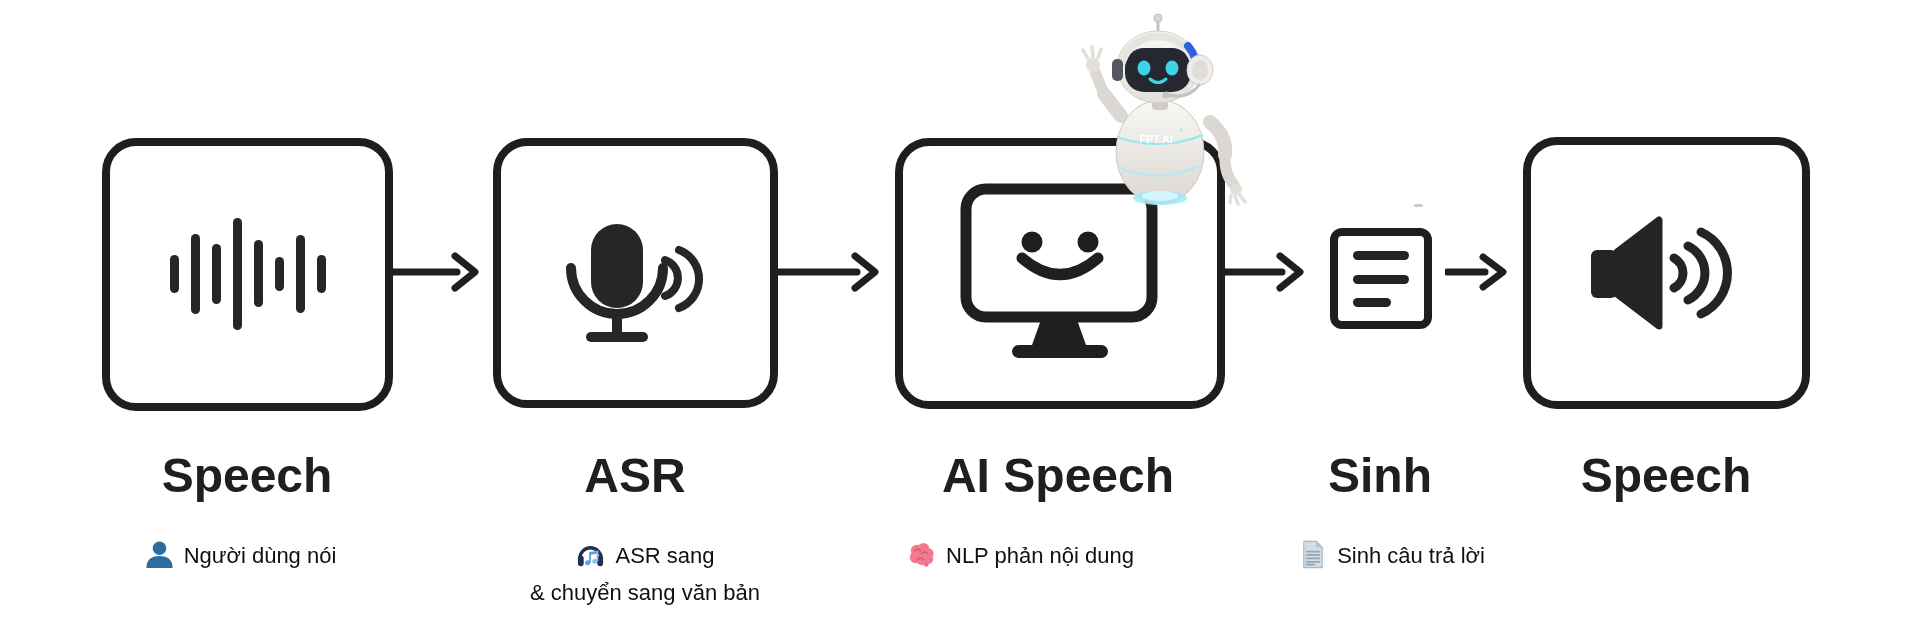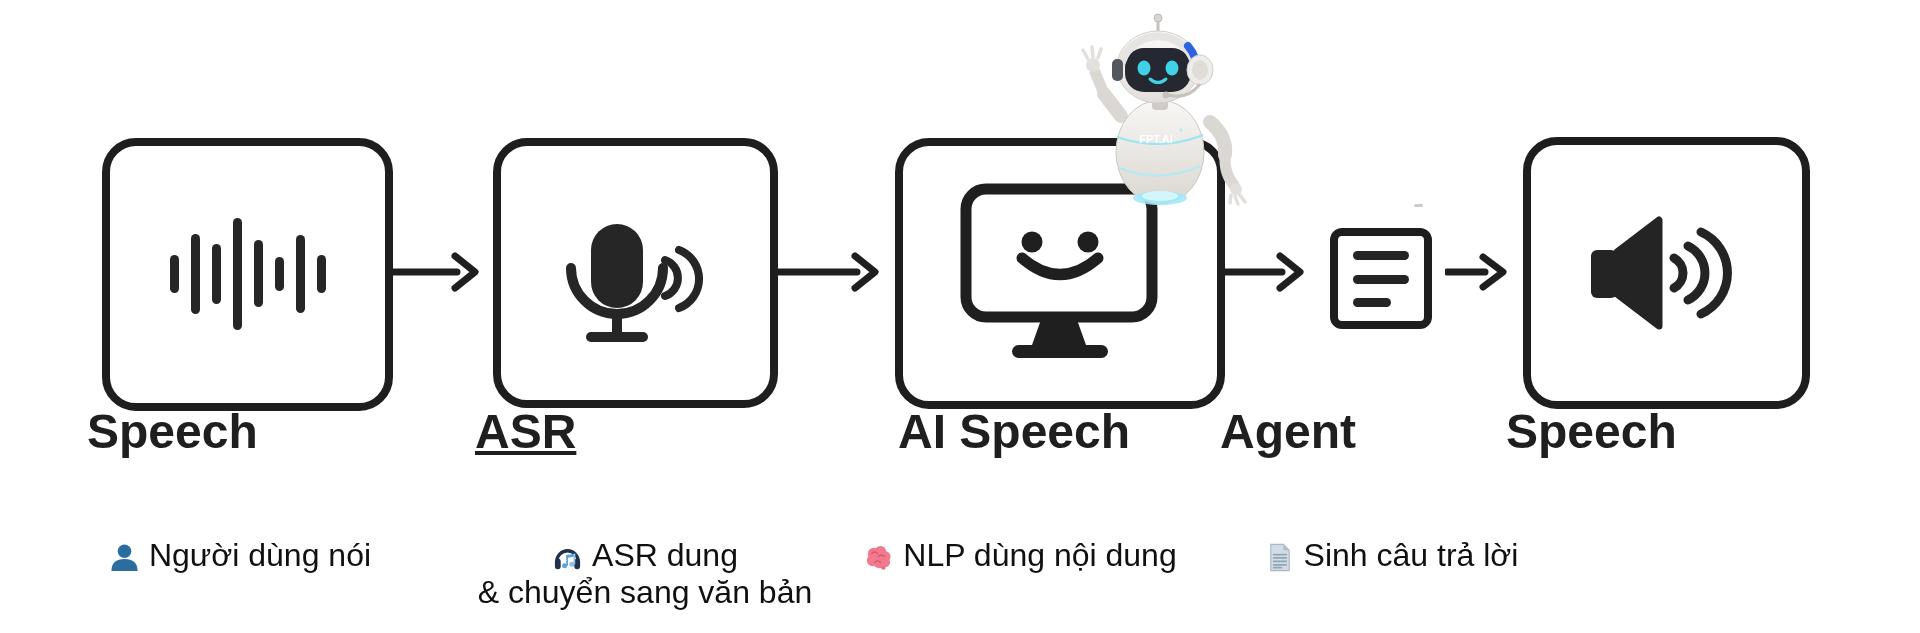--- a/index.html
+++ b/index.html
@@ -1,21 +1,21 @@
 <!DOCTYPE html>
 <html><head>
 <meta charset="utf-8">
 <style>
   html,body{margin:0;padding:0;background:#fff;}
   .canvas{position:relative;width:1920px;height:633px;background:#ffffff;overflow:hidden;
           font-family:"Liberation Sans",sans-serif;}
   .box{position:absolute;border:8px solid #1e1e1e;border-radius:34px;background:#fff;box-sizing:border-box;z-index:1;}
-  .stage-label{position:absolute;top:404px;width:320px;font-size:48px;font-weight:700;
+  .stage-label{position:absolute;top:448px;width:320px;text-align:center;font-size:48px;font-weight:700;
                color:#1f1f1f;letter-spacing:0;z-index:2;}
-  .caption{position:absolute;top:537px;text-align:center;font-size:32px;color:#101010;line-height:37px;z-index:2;}
+  .caption{position:absolute;top:537px;text-align:center;font-size:22px;color:#101010;line-height:37px;z-index:2;}
   .cap-icon{display:inline-block;vertical-align:-7px;margin-right:9px;}
   .arrow{position:absolute;top:250px;z-index:1;}
   .arrow path{stroke:#1f1f1f;stroke-width:7;fill:none;stroke-linecap:round;stroke-linejoin:round;}
   #text-icon{position:absolute;left:1330px;top:228px;width:102px;height:101px;border:8px solid #1e1e1e;
              border-radius:12px;box-sizing:border-box;background:#fff;}
   .tbar{position:absolute;left:15px;width:56px;height:9px;border-radius:4.5px;background:#242424;}
   #smudge{position:absolute;left:1414px;top:204px;width:9px;height:3px;border-radius:2px;background:#b9b9b9;opacity:.75;}
   svg{display:block;}
   .icon-svg{position:absolute;z-index:1;}
   #robot{position:absolute;left:1064px;top:12px;z-index:5;}
@@ -47,21 +47,21 @@
 
   <div class="box" style="left:493px;top:138px;width:285px;height:270px;"></div>
   <svg class="icon-svg" style="left:563px;top:216px" width="145" height="132" viewBox="0 0 145 132">
     <rect x="28" y="8" width="52" height="84" rx="26" fill="#262626"></rect>
     <path d="M8,52 A46,46 0 0 0 100,52" stroke="#262626" stroke-width="10" fill="none" stroke-linecap="round"></path>
     <line x1="54" y1="98" x2="54" y2="116" stroke="#262626" stroke-width="10" stroke-linecap="round"></line>
     <line x1="28" y1="121" x2="80" y2="121" stroke="#262626" stroke-width="10" stroke-linecap="round"></line>
     <path d="M102,44 A19,19 0 0 1 102,80" stroke="#262626" stroke-width="8" fill="none" stroke-linecap="round"></path>
     <path d="M116,34 A31,31 0 0 1 116,92" stroke="#262626" stroke-width="8" fill="none" stroke-linecap="round"></path>
   </svg>
-  <div class="stage-label" style="left:475px;text-decoration:underline;">ASR</div>
+  <div class="stage-label" style="left:475px;">ASR</div>
 
   <svg class="arrow" style="left:777px" width="104" height="44" viewBox="0 0 104 44">
     <path d="M0,22 H80"></path>
       <path d="M78,6 L98,22 L78,38"></path>
   </svg>
 
   <div class="box" style="left:895px;top:138px;width:330px;height:271px;"></div>
   <svg class="icon-svg" style="left:952px;top:178px" width="215" height="185" viewBox="0 0 215 185">
     <rect x="14" y="11" width="186" height="128" rx="20" stroke="#1f1f1f" stroke-width="11" fill="none"></rect>
     <circle cx="80" cy="64" r="10.5" fill="#1f1f1f"></circle>
@@ -127,21 +127,21 @@
     <path d="M2,22 H60"></path>
       <path d="M58,6 L78,22 L58,38"></path>
   </svg>
 
   <div id="smudge"></div>
   <div id="text-icon">
     <div class="tbar" style="top:15px;"></div>
     <div class="tbar" style="top:39px;"></div>
     <div class="tbar" style="top:62px;width:38px;"></div>
   </div>
-  <div class="stage-label" style="left:1220px;">Agent</div>
+  <div class="stage-label" style="left:1220px;">Sinh</div>
 
   <svg class="arrow" style="left:1445px" width="64" height="44" viewBox="0 0 64 44">
     <path d="M2,22 H40"></path>
       <path d="M38,7 L58,22 L38,37"></path>
   </svg>
 
   <div class="box" style="left:1523px;top:137px;width:287px;height:272px;"></div>
   <svg class="icon-svg" style="left:1577px;top:206px" width="165" height="134" viewBox="0 0 165 134">
     <rect x="14" y="44" width="26" height="48" rx="6" fill="#242424"></rect>
     <path d="M40,46 L82,14 L82,120 L40,88 Z" fill="#242424" stroke="#242424" stroke-width="7" stroke-linejoin="round"></path>
@@ -164,21 +164,21 @@
     <div>
       <svg class="cap-icon" width="31" height="31" viewBox="0 0 32 32">
         <path d="M5,20 A11,11 0 0 1 27,20" stroke="#20304d" stroke-width="3.5" fill="none" stroke-linecap="round"></path>
         <rect x="3" y="17" width="6" height="11" rx="3" fill="#20304d"></rect>
         <rect x="23" y="17" width="6" height="11" rx="3" fill="#20304d"></rect>
         <path d="M14.7,13.5 L24,12 L24,15 L14.7,16.5 Z" fill="#5aa2dd"></path>
         <rect x="14.7" y="13.5" width="1.8" height="11" fill="#5aa2dd"></rect>
         <rect x="22.2" y="12" width="1.8" height="11" fill="#8cc1e8"></rect>
         <circle cx="13" cy="24.5" r="2.6" fill="#5aa2dd"></circle>
         <circle cx="20.5" cy="23" r="2.6" fill="#8cc1e8"></circle>
-      </svg><span>ASR dung</span>
+      </svg><span>ASR sang</span>
     </div>
     <div>&amp; chuyển sang văn bản</div>
   </div>
 
   <div class="caption" style="left:835px;width:370px;">
     <div>
       <svg class="cap-icon" width="31" height="31" viewBox="0 0 32 32">
         <g fill="#f27a8e">
           <circle cx="11" cy="12" r="6"></circle>
             <circle cx="18" cy="10" r="6"></circle>
@@ -186,21 +186,21 @@
           <circle cx="10" cy="19" r="6"></circle>
             <circle cx="17" cy="20" r="7"></circle>
             <circle cx="23" cy="21" r="5"></circle>
         </g>
         <rect x="19" y="25" width="4" height="3.5" rx="1" fill="#e26b80"></rect>
         <g stroke="#d95a72" stroke-width="1.6" fill="none" stroke-linecap="round">
           <path d="M9,12 Q12,9 15,12"></path>
             <path d="M16,15 Q19,12 22,15"></path>
             <path d="M12,21 Q15,18 18,21"></path>
         </g>
-      </svg><span>NLP dùng nội dung</span>
+      </svg><span>NLP phản nội dung</span>
     </div>
   </div>
 
   <div class="caption" style="left:1221px;width:340px;">
     <div>
       <svg class="cap-icon" width="31" height="31" viewBox="0 0 32 32">
         <path d="M7,2.5 L20,2.5 L26,8.5 L26,29.5 L7,29.5 Z" fill="#d4dde5" stroke="#a9b8c4" stroke-width="1.2"></path>
         <path d="M20,2.5 L20,8.5 L26,8.5 Z" fill="#aebfcc"></path>
         <g stroke="#92a6b5" stroke-width="1.8" stroke-linecap="round">
           <line x1="10" y1="13" x2="23" y2="13"></line>

